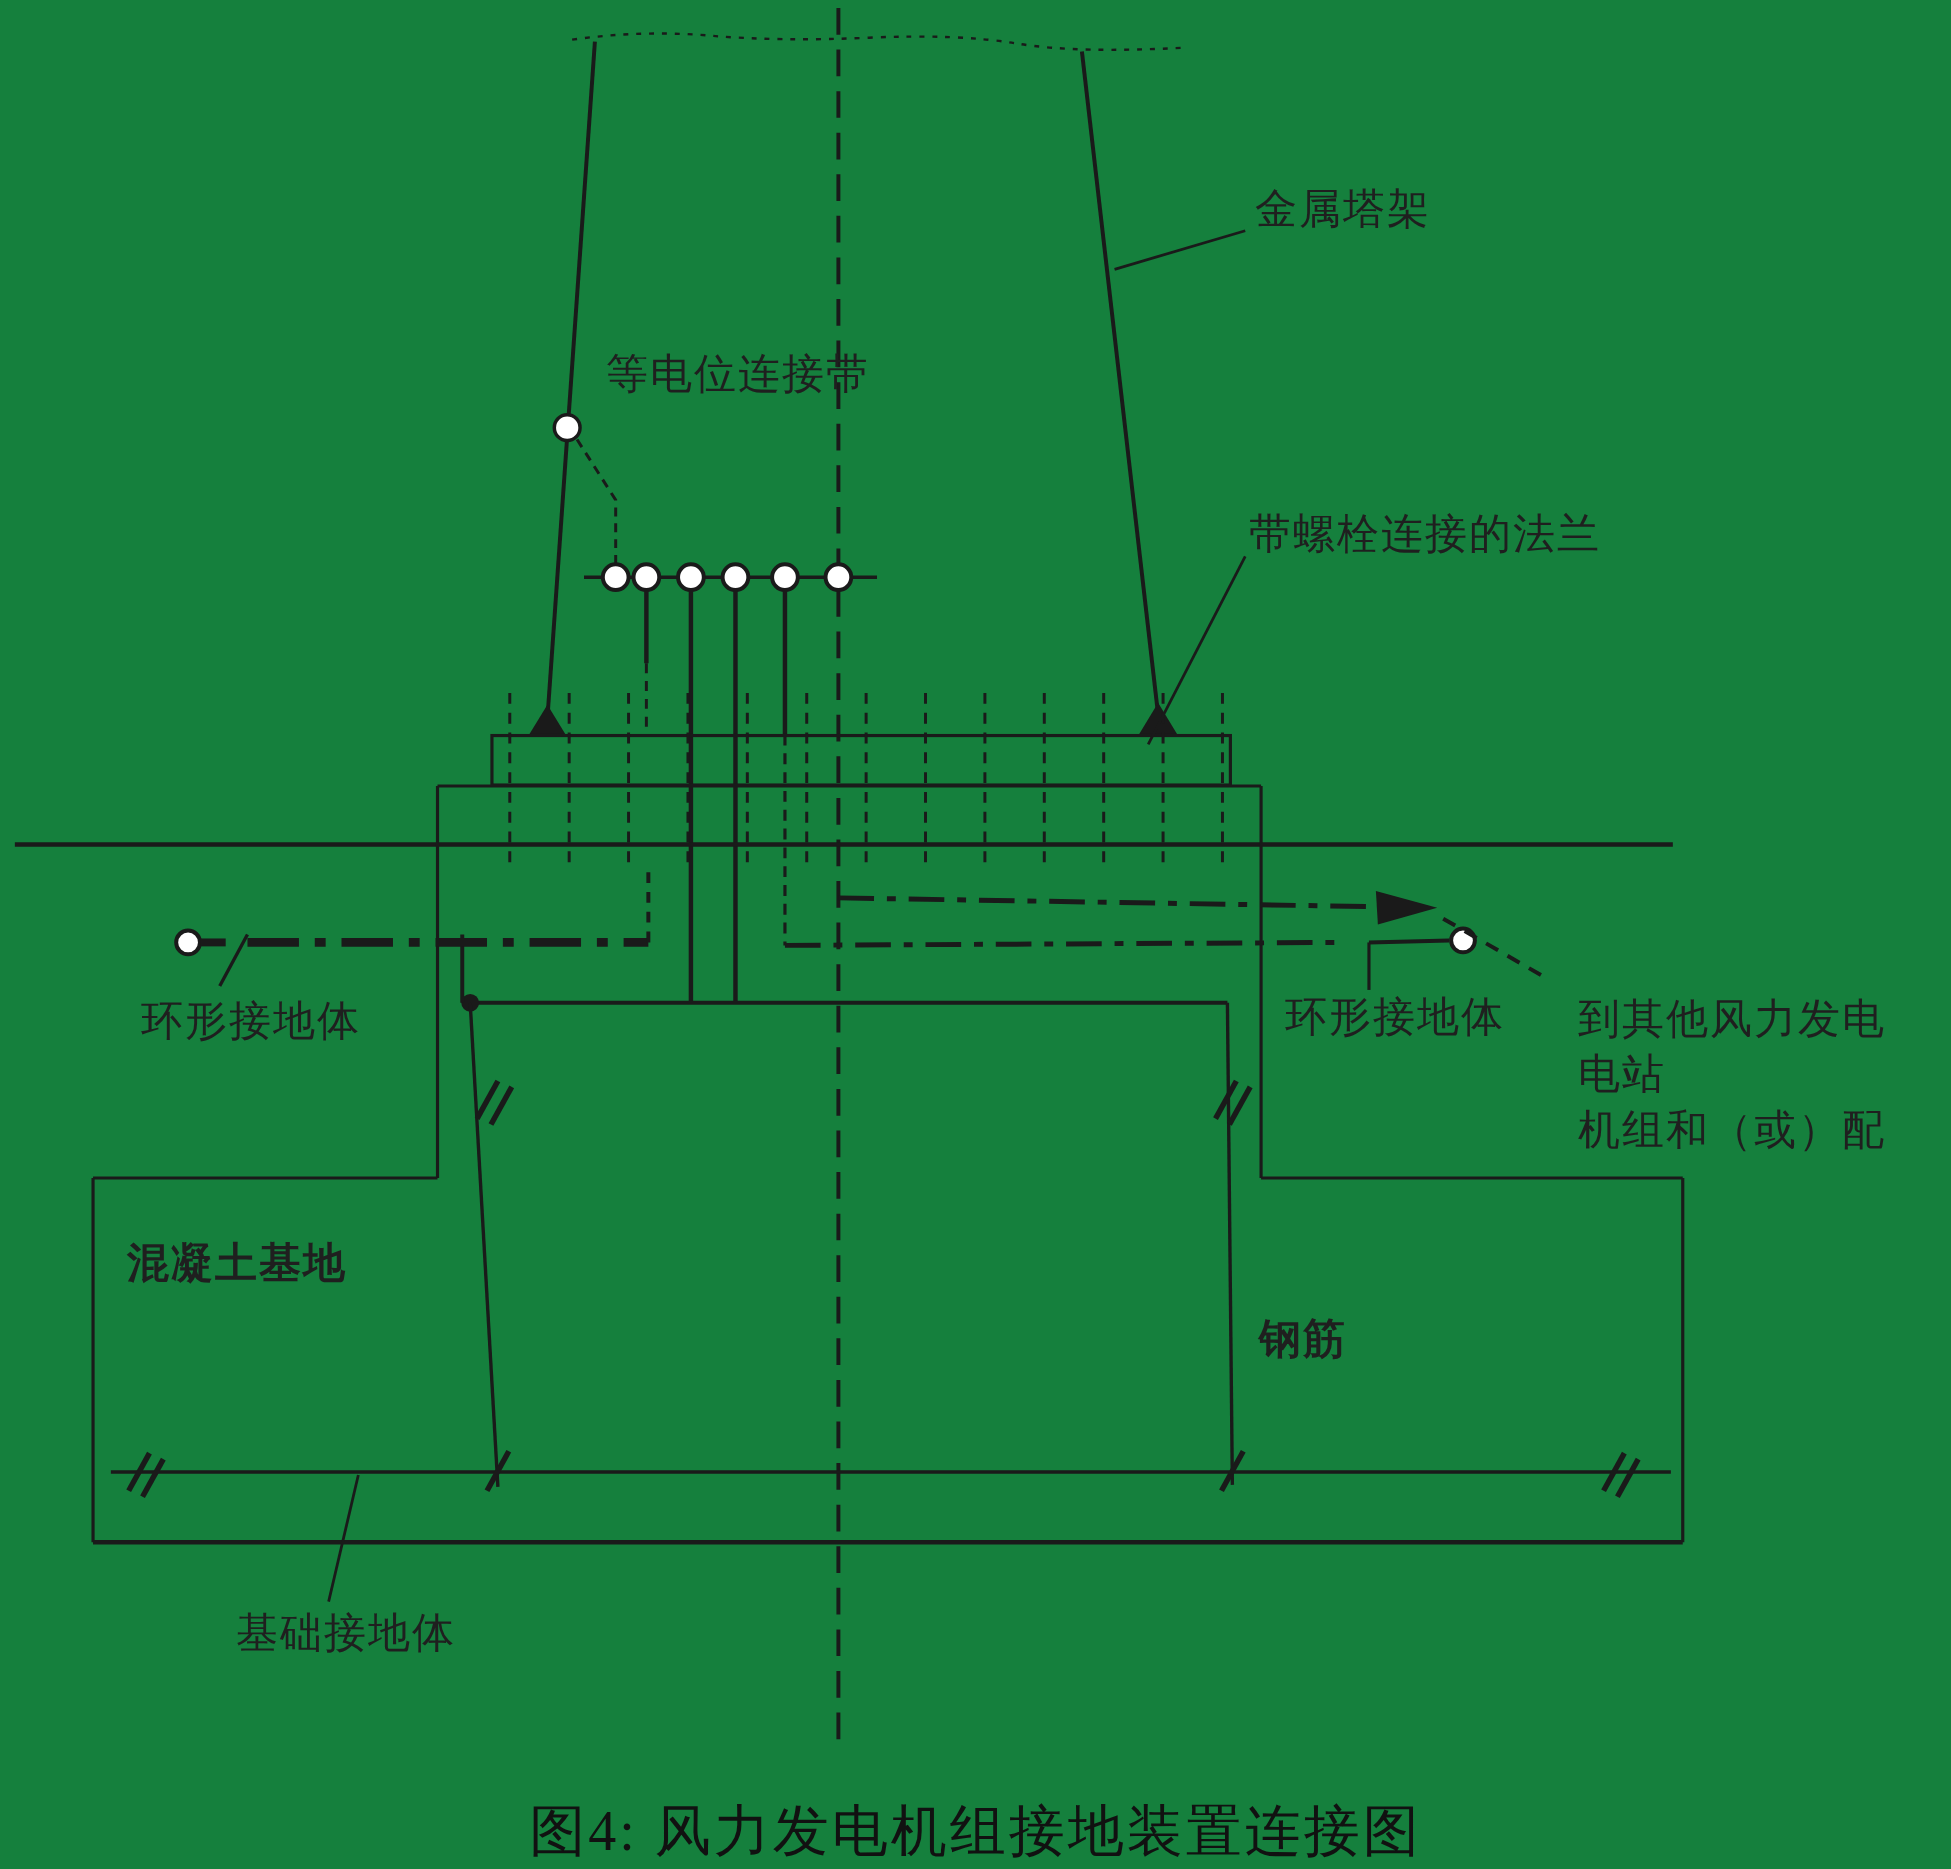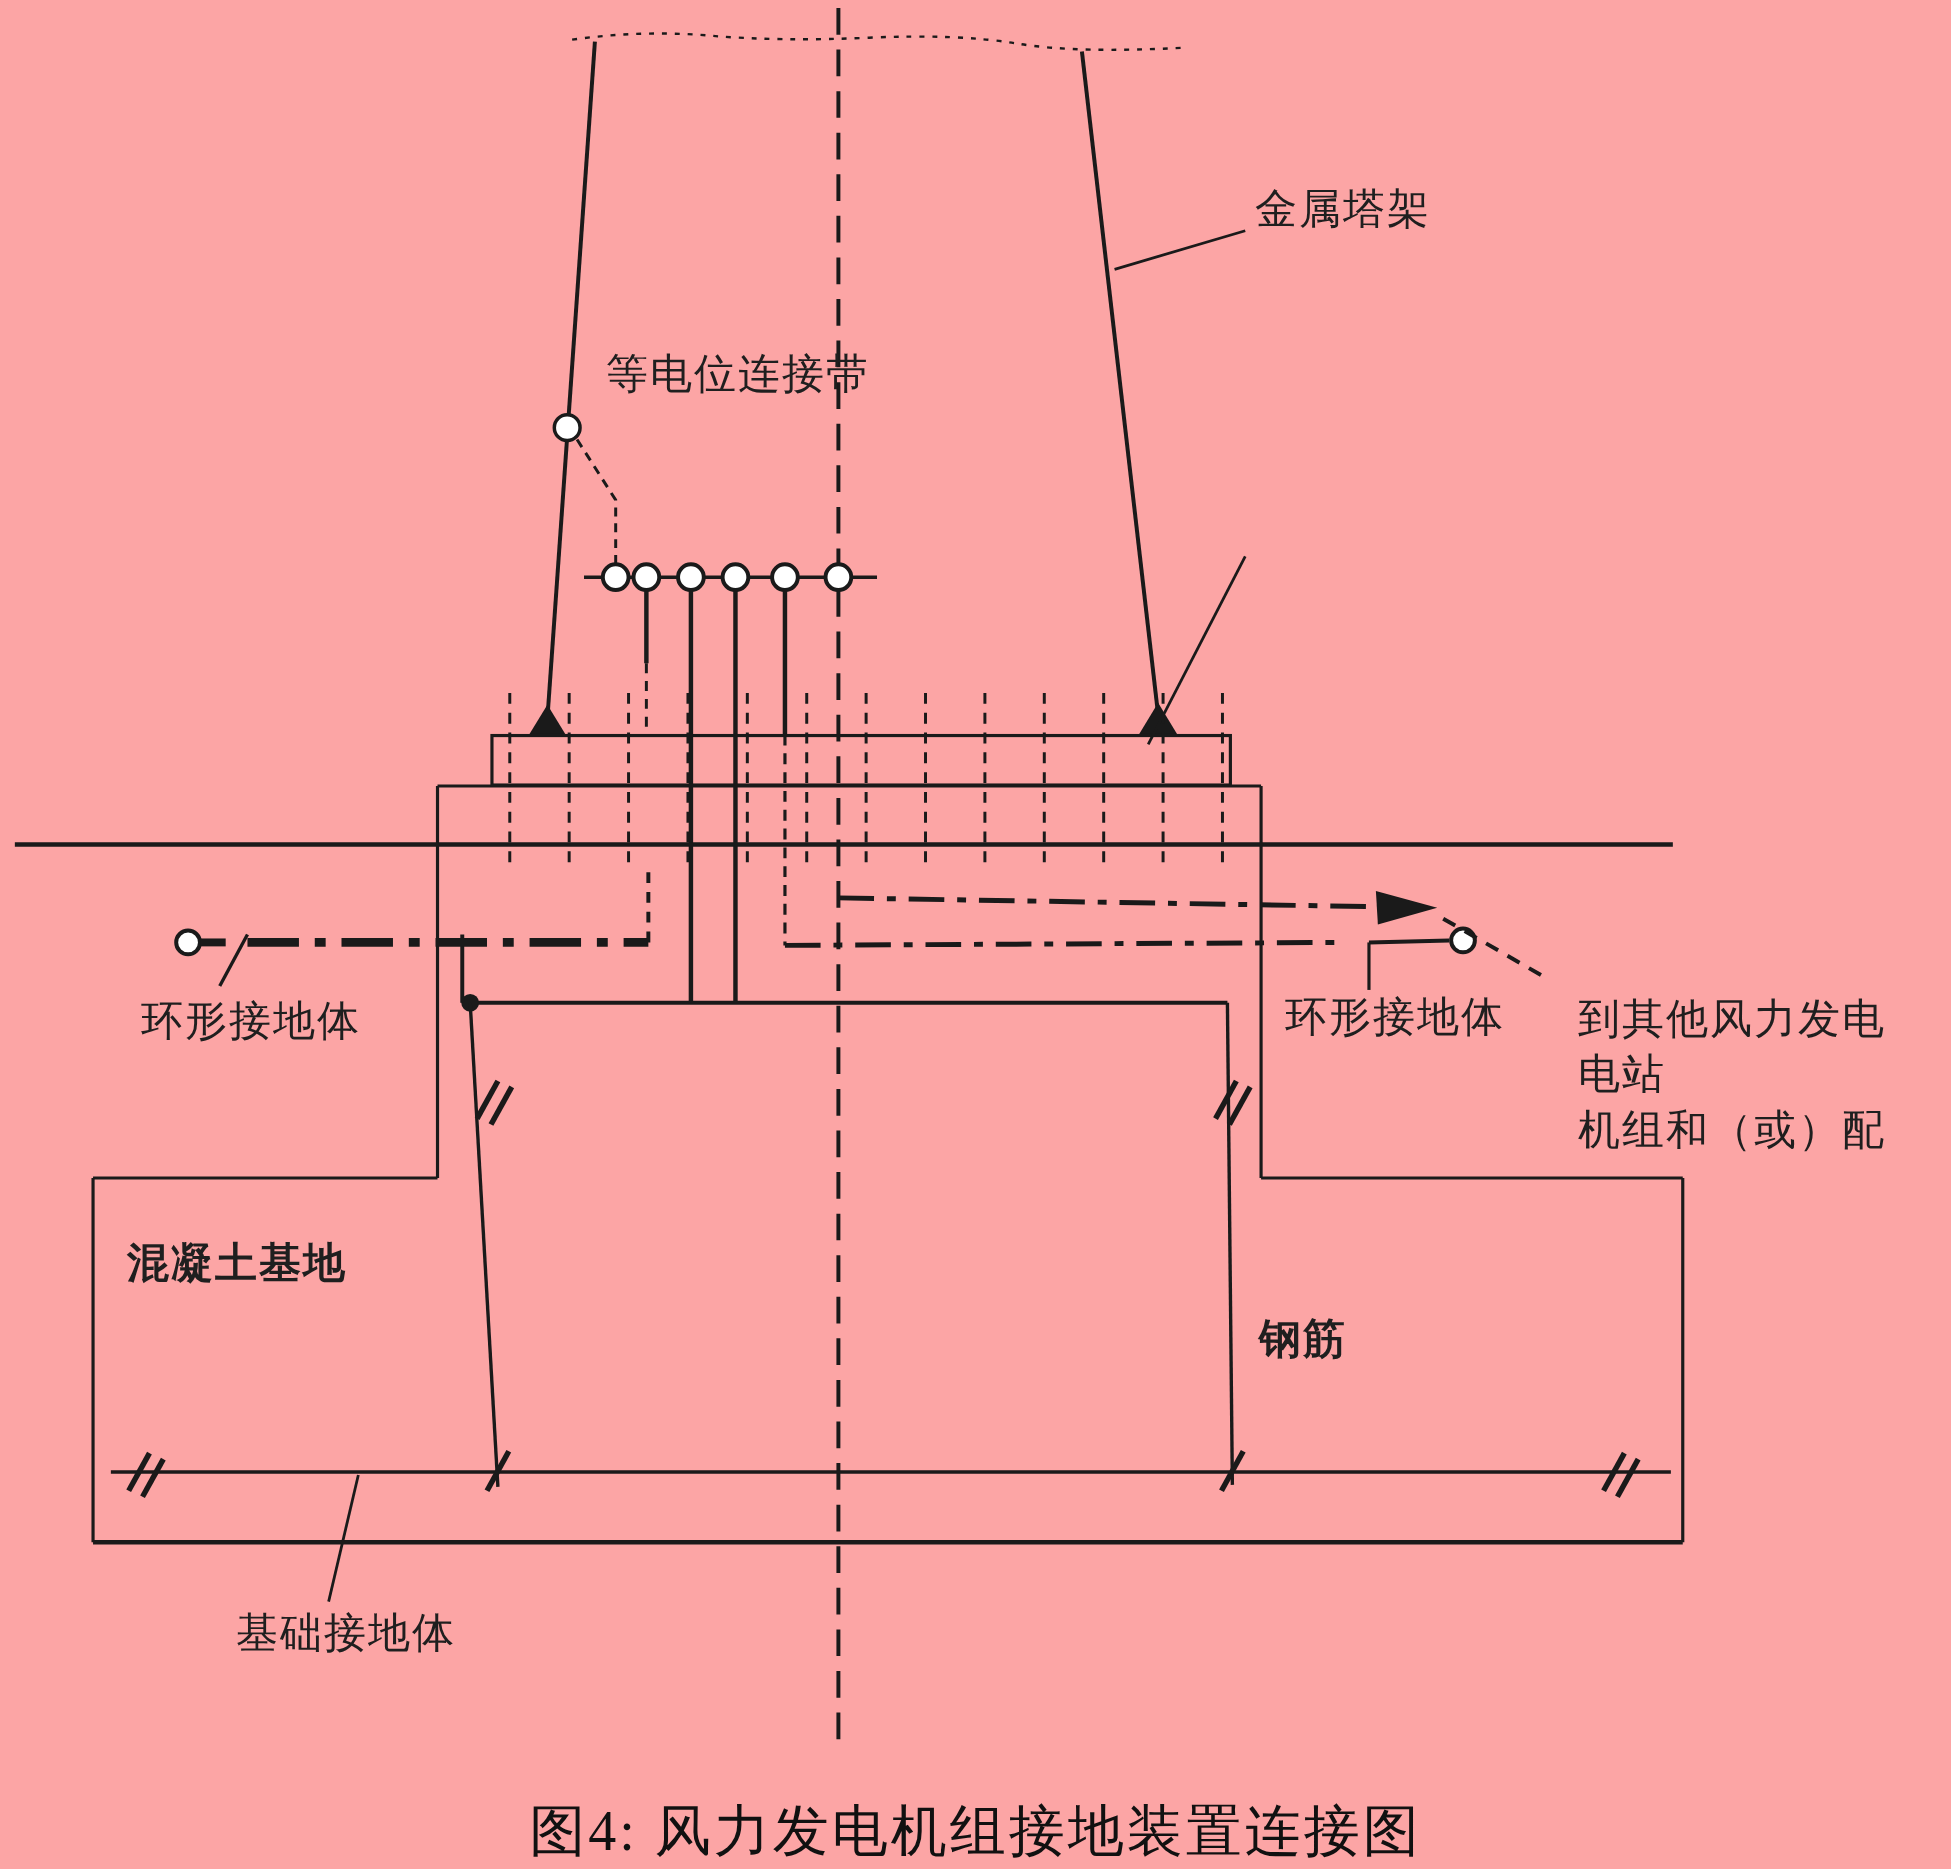--- a/index.html
+++ b/index.html
@@ -1,19 +1,19 @@
 <!DOCTYPE html>
 <html><head>
 <meta charset="utf-8">
 <style>
   html,body{margin:0;padding:0;background:#ffffff;}
   #stage{
     position:relative;
     width:1951px;height:1869px;
-    background:#fca5a5;
+    background:#15803d;
     font-family:"Liberation Serif", serif;
     color:#1c1c1c;
     overflow:hidden;
   }
   #diagram-svg{position:absolute;left:0;top:0;}
   .lbl{
     position:absolute;
     font-size:42px;
     line-height:1.3;
     color:#1f1f1f;
@@ -162,20 +162,21 @@
       <line x1="1126" y1="272" x2="1258" y2="233"></line>
       <line x1="1258" y1="562" x2="1160" y2="752"></line>
       <line x1="332" y1="1618" x2="362" y2="1490"></line>
     </g>
   </svg>
 
   <div class="lbl" style="left:1255px;top:182px;">金属塔架</div>
 
   <div class="lbl" style="left:606px;top:347px;">等电位连接带</div>
 
+  <div class="lbl" style="left:1249px;top:507px;">带螺栓连接的法兰</div>
 
   <div class="lbl" style="left:141px;top:994px;">环形接地体</div>
 
   <div class="lbl" style="left:1285px;top:990px;">环形接地体</div>
 
   <div class="lbl multiline" style="left:1578px;top:952px;width:368px;">
     <div>到其他风力发电</div>
     <div>电站</div>
     <div>机组和（或）配</div>
   </div>

